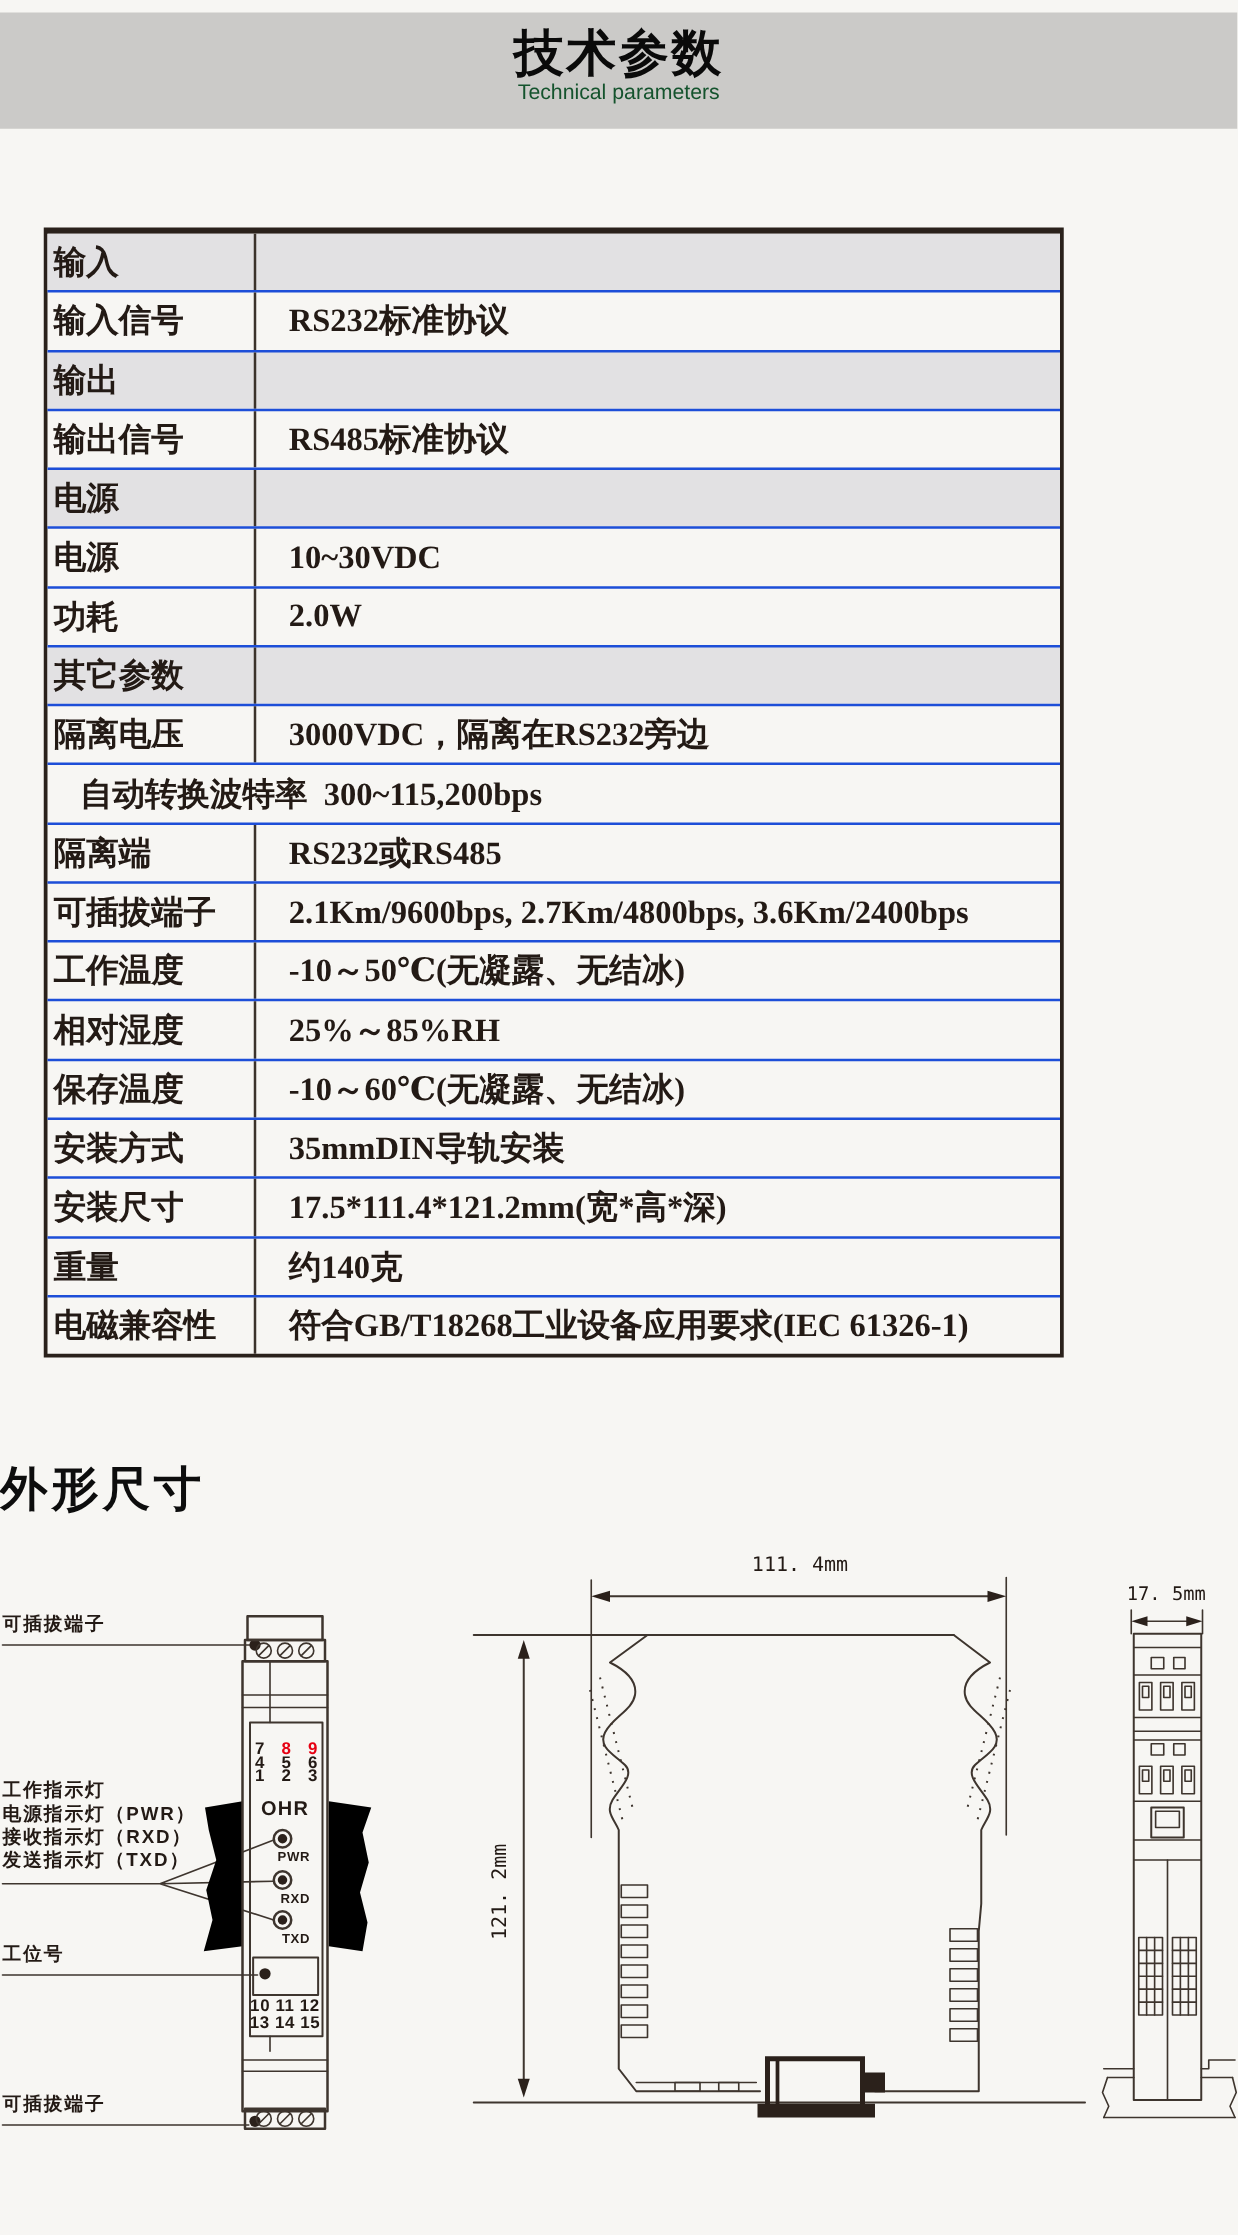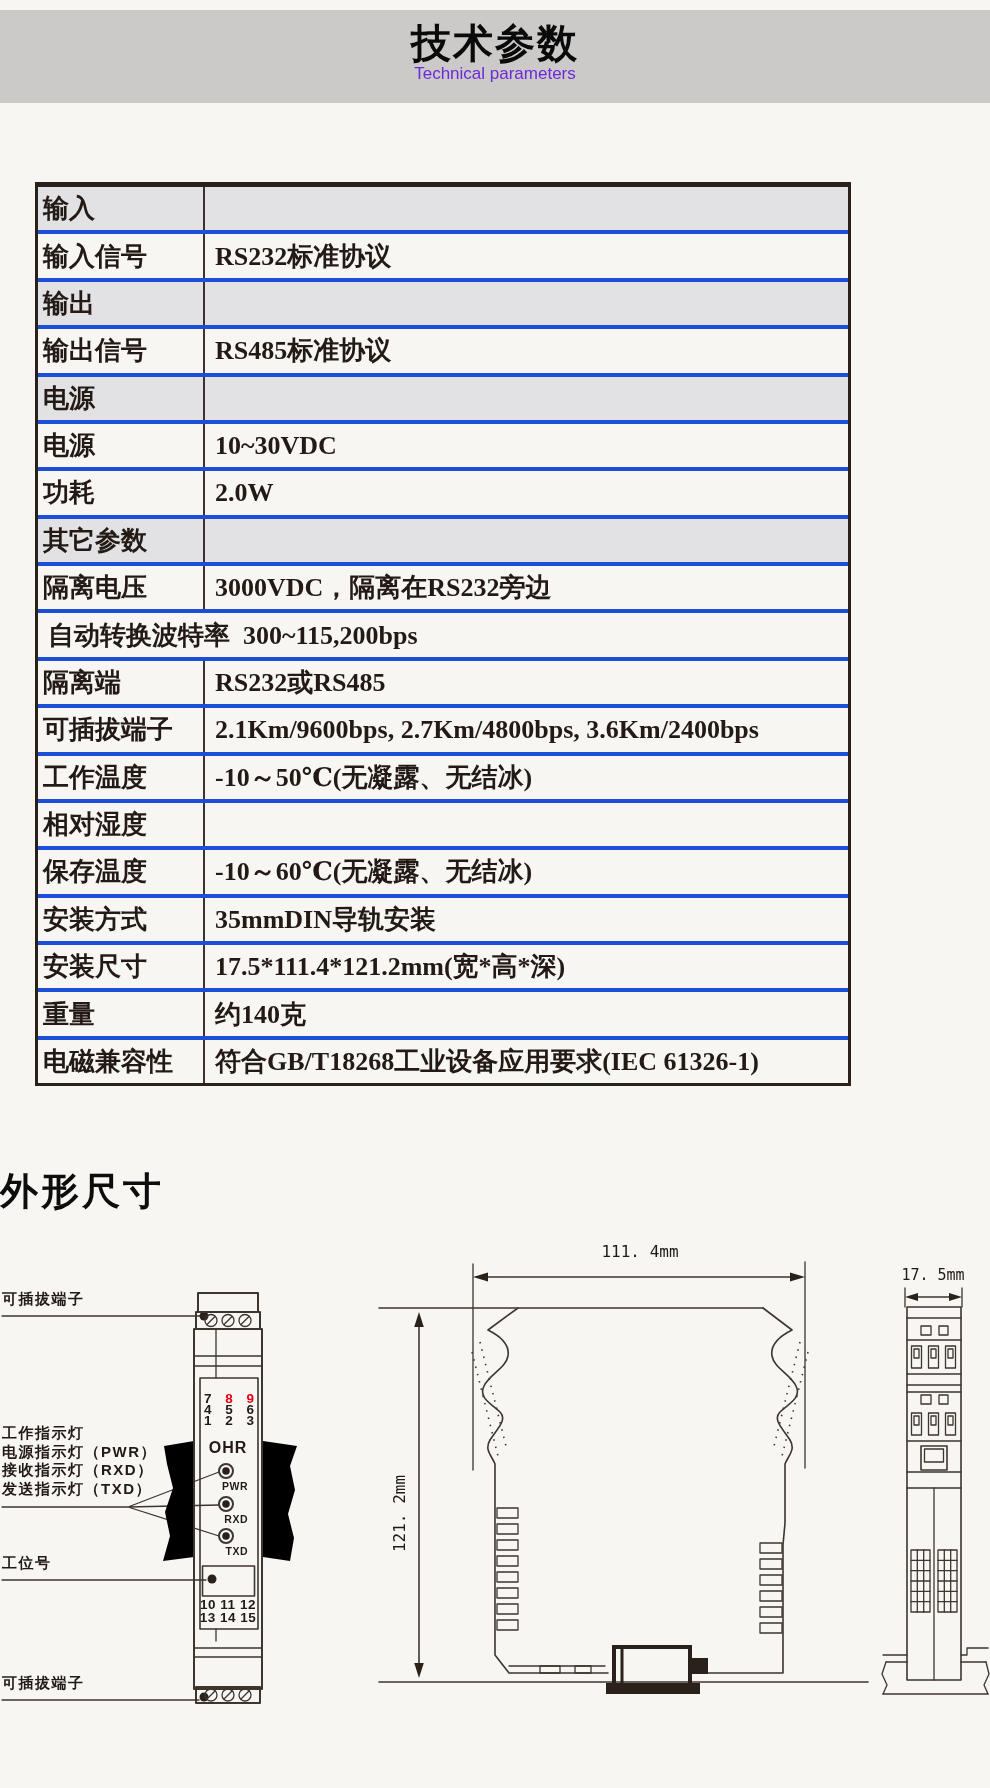--- a/index.html
+++ b/index.html
@@ -2,30 +2,30 @@
 <html><head>
 <meta charset="utf-8">
 <style>
   html,body{margin:0;padding:0;}
   body{background:#f7f6f3;font-family:"Liberation Sans",sans-serif;color:#231a15;}
   #page{position:relative;width:990px;height:1788px;overflow:hidden;background:#f7f6f3;}
 
   
   .band{position:absolute;left:0;top:10px;width:990px;height:93px;background:#cbcac8;text-align:center;}
   .band .t{margin:0;padding-top:12px;font-size:40px;font-weight:900;letter-spacing:2px;color:#0a0a0a;line-height:42px;}
-  .band .sub{font-size:17px;color:#6d28d9;line-height:20px;}
+  .band .sub{font-size:17px;color:#14532d;line-height:20px;}
 
   
   .spec{position:absolute;left:35px;top:182px;width:810px;height:896px;border:3px solid #2a211b;border-top-width:5px;
         display:flex;flex-direction:column;font-family:"Liberation Serif","DejaVu Serif",serif;font-weight:bold;box-sizing:content-box;text-align:right;}
-  .srow{flex:1;display:flex;border-top:4px solid #1d4ed8;min-height:0;}
+  .srow{flex:1;display:flex;border-top:2px solid #1d4ed8;min-height:0;}
   .srow:first-child{border-top:none;}
   .srow.section{background:#e2e1e3;}
   .cell-l{width:167px;flex:0 0 167px;border-right:2px solid #3b322b;display:flex;align-items:center;padding-left:5px;font-size:26px;box-sizing:border-box;}
-  .cell-v{flex:1;display:flex;align-items:center;padding-left:10px;font-size:26px;white-space:pre;overflow:hidden;}
+  .cell-v{flex:1;display:flex;align-items:center;padding-left:26px;font-size:26px;white-space:pre;overflow:hidden;}
 
   
   .outline-title{position:absolute;left:0;top:1166px;width:990px;text-align:left;font-size:38px;font-weight:bold;letter-spacing:3px;color:#0d0d0d;}
 
   .lbl{position:absolute;font-size:15px;font-weight:bold;letter-spacing:1.5px;color:#231a15;white-space:nowrap;}
   .lblgroup div{line-height:18.5px;}
   .dim{position:absolute;font-family:"DejaVu Sans Mono",monospace;font-size:16px;color:#231a15;white-space:nowrap;}
 
   svg.draw{position:absolute;left:0;top:1240px;width:990px;height:548px;}
   .s{stroke:#3e352e;fill:none;stroke-width:1.3;stroke-linejoin:round;stroke-linecap:round;}
@@ -99,20 +99,21 @@
     <div class="srow">
       <div class="cell-l">可插拔端子</div>
       <div class="cell-v">2.1Km/9600bps, 2.7Km/4800bps, 3.6Km/2400bps</div>
     </div>
     <div class="srow">
       <div class="cell-l">工作温度</div>
       <div class="cell-v">-10～50℃(无凝露、无结冰)</div>
     </div>
     <div class="srow">
       <div class="cell-l">相对湿度</div>
+      <div class="cell-v">25%～85%RH</div>
     </div>
     <div class="srow">
       <div class="cell-l">保存温度</div>
       <div class="cell-v">-10～60℃(无凝露、无结冰)</div>
     </div>
     <div class="srow">
       <div class="cell-l">安装方式</div>
       <div class="cell-v">35mmDIN导轨安装</div>
     </div>
     <div class="srow">

